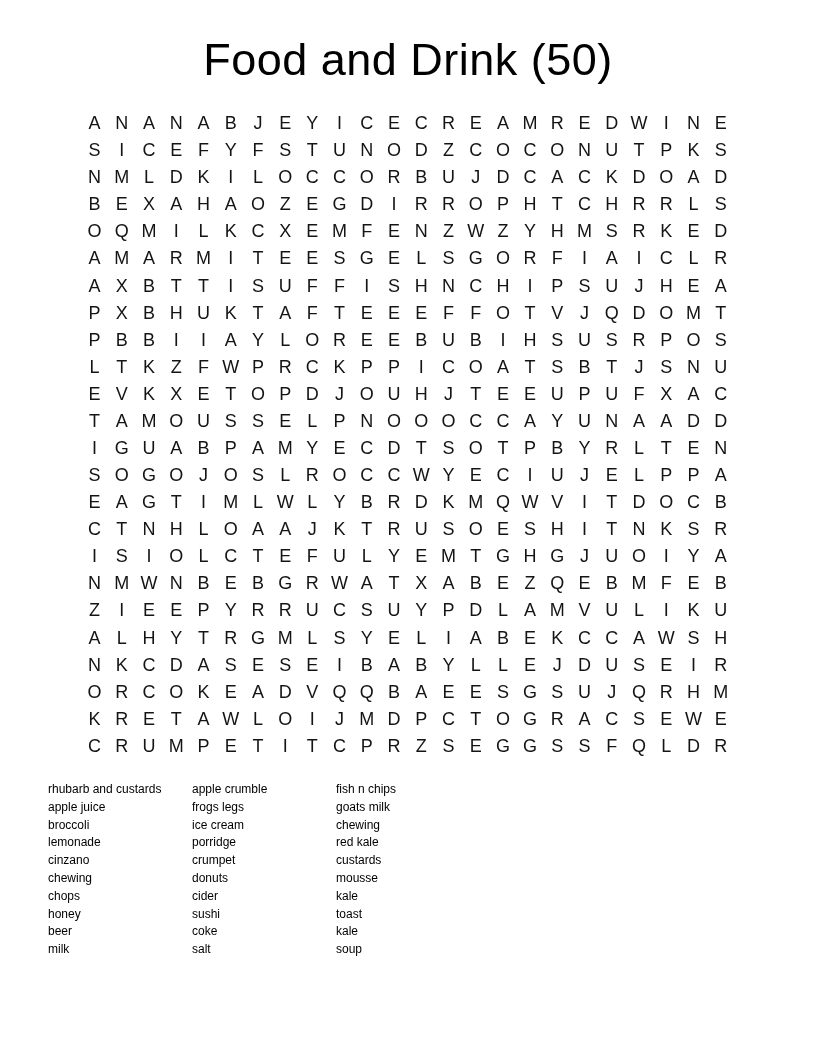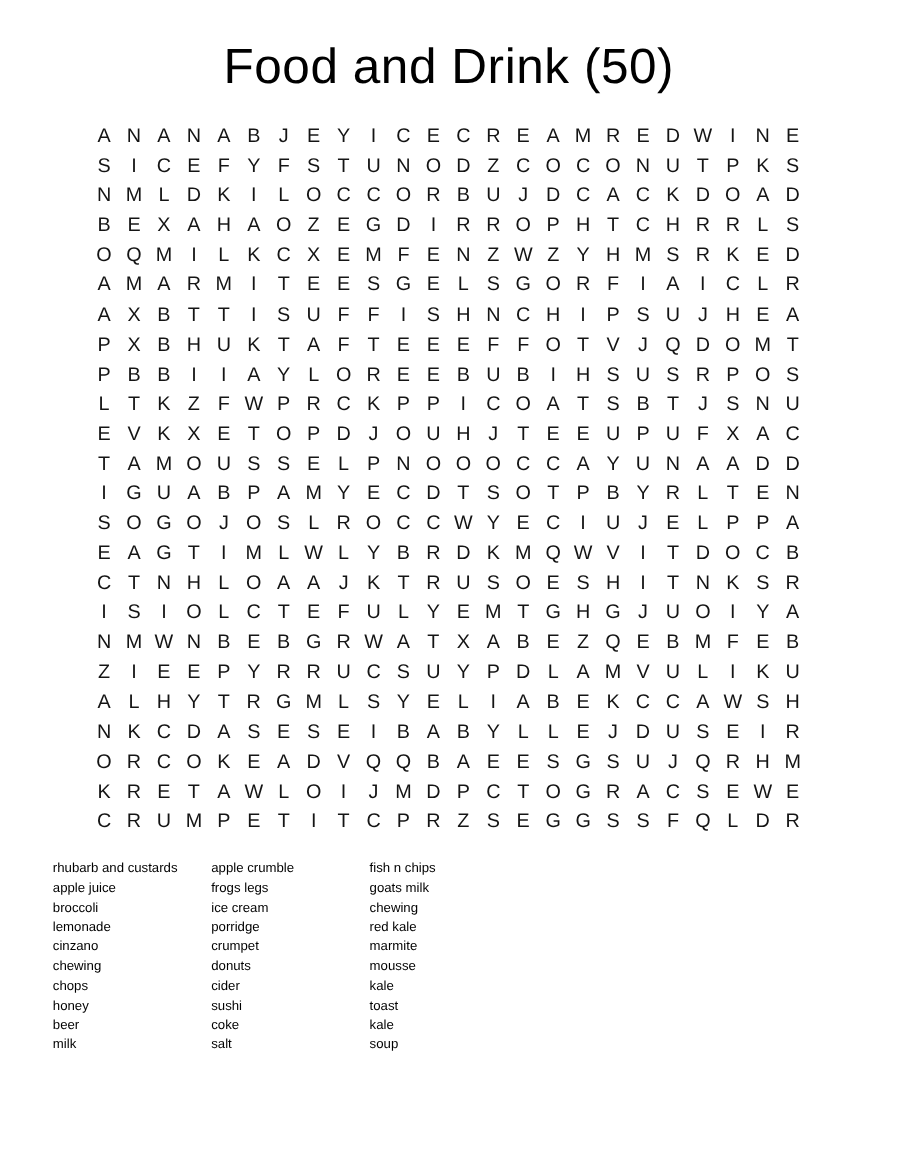--- a/index.html
+++ b/index.html
@@ -716,21 +716,21 @@
         <div class="word">cider</div>
         <div class="word">sushi</div>
         <div class="word">coke</div>
         <div class="word">salt</div>
       </div>
       <div class="word-col">
         <div class="word">fish n chips</div>
         <div class="word">goats milk</div>
         <div class="word">chewing</div>
         <div class="word">red kale</div>
-        <div class="word">marmite</div>
+        <div class="word">custards</div>
         <div class="word">mousse</div>
         <div class="word">kale</div>
         <div class="word">toast</div>
         <div class="word">kale</div>
         <div class="word">soup</div>
       </div>
     </div>
 </div>
 
 </body></html>

